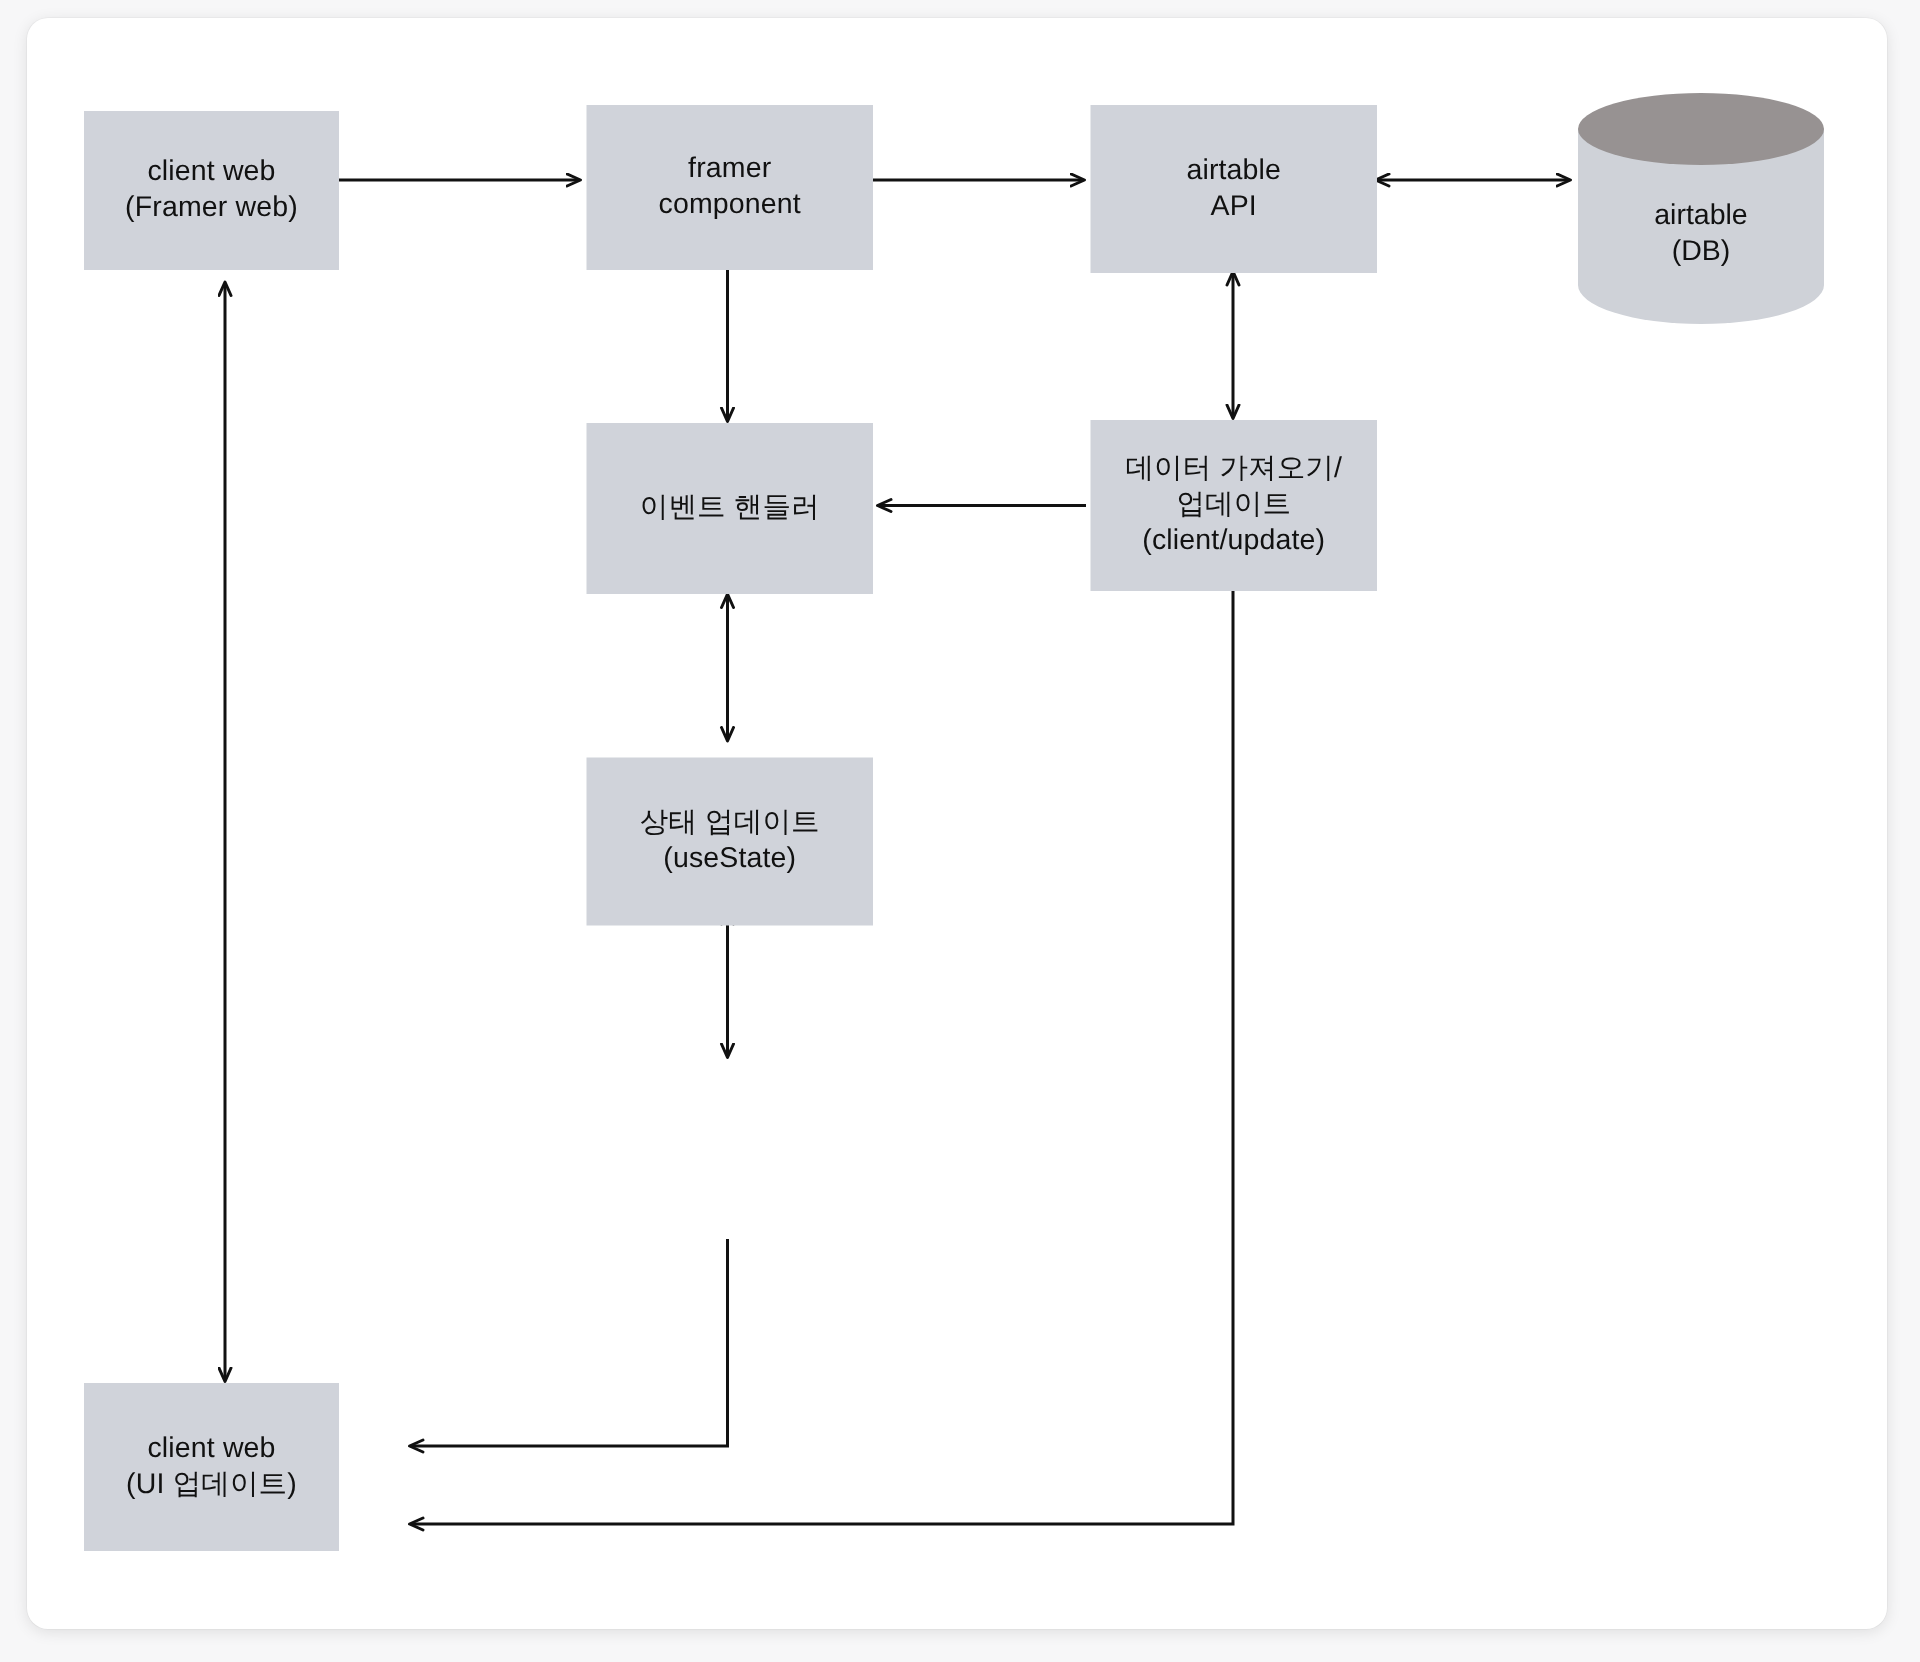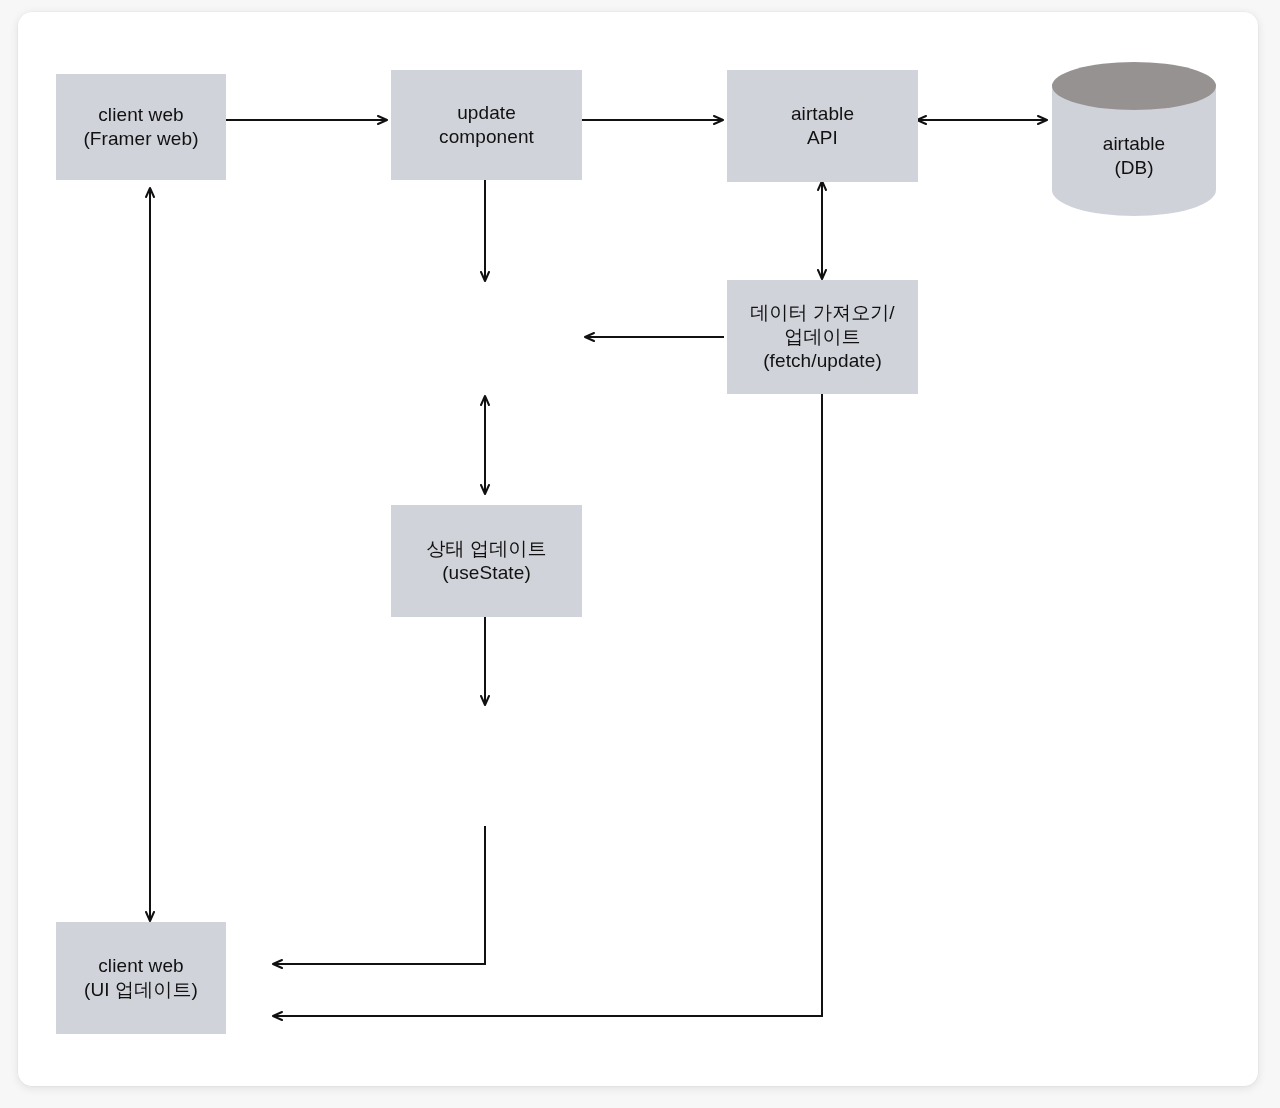--- a/index.html
+++ b/index.html
@@ -115,39 +115,40 @@
         <polyline points="467,814 467,952 256,952" marker-end="url(#ah)"></polyline>
 
         <polyline points="804,382 804,1004 256,1004" marker-end="url(#ah)"></polyline>
 
         <line x1="132" y1="908" x2="132" y2="177" marker-end="url(#ah)" marker-start="url(#ah-start)"></line>
       </svg>
 
       <div class="node" style="left:38px; top:62px; width:170px; height:106px;">client web
 (Framer web)</div>
 
-      <div class="node" style="left:373px; top:58px; width:191px; height:110px;">update
+      <div class="node" style="left:373px; top:58px; width:191px; height:110px;">framer
 component</div>
 
       <div class="node" style="left:709px; top:58px; width:191px; height:112px;">airtable
 API</div>
 
       <div class="cyl-wrap" style="left:1032px; top:50px; width:168px; height:168px;">
         <svg width="168" height="168" viewBox="0 0 168 168" xmlns="http://www.w3.org/2000/svg" style="position:absolute;left:0;top:0;">
           <path d="M2,24 L2,128 A82,26 0 0 0 166,128 L166,24 Z" fill="#cfd2d8"></path>
           <ellipse cx="84" cy="24" rx="82" ry="24" fill="#979292"></ellipse>
         </svg>
         <div class="cyl-label" style="top:70px;">airtable
 (DB)</div>
       </div>
 
+      <div class="node" style="left:373px; top:270px; width:191px; height:114px;">이벤트 핸들러</div>
 
       <div class="node" style="left:709px; top:268px; width:191px; height:114px;">데이터 가져오기/
 업데이트
-(fetch/update)</div>
+(client/update)</div>
 
       <div class="node" style="left:373px; top:493px; width:191px; height:112px;">상태 업데이트
 (useState)</div>
 
 
       <div class="node" style="left:38px; top:910px; width:170px; height:112px;">client web
 (UI 업데이트)</div>
 
     </div>
   </div>

